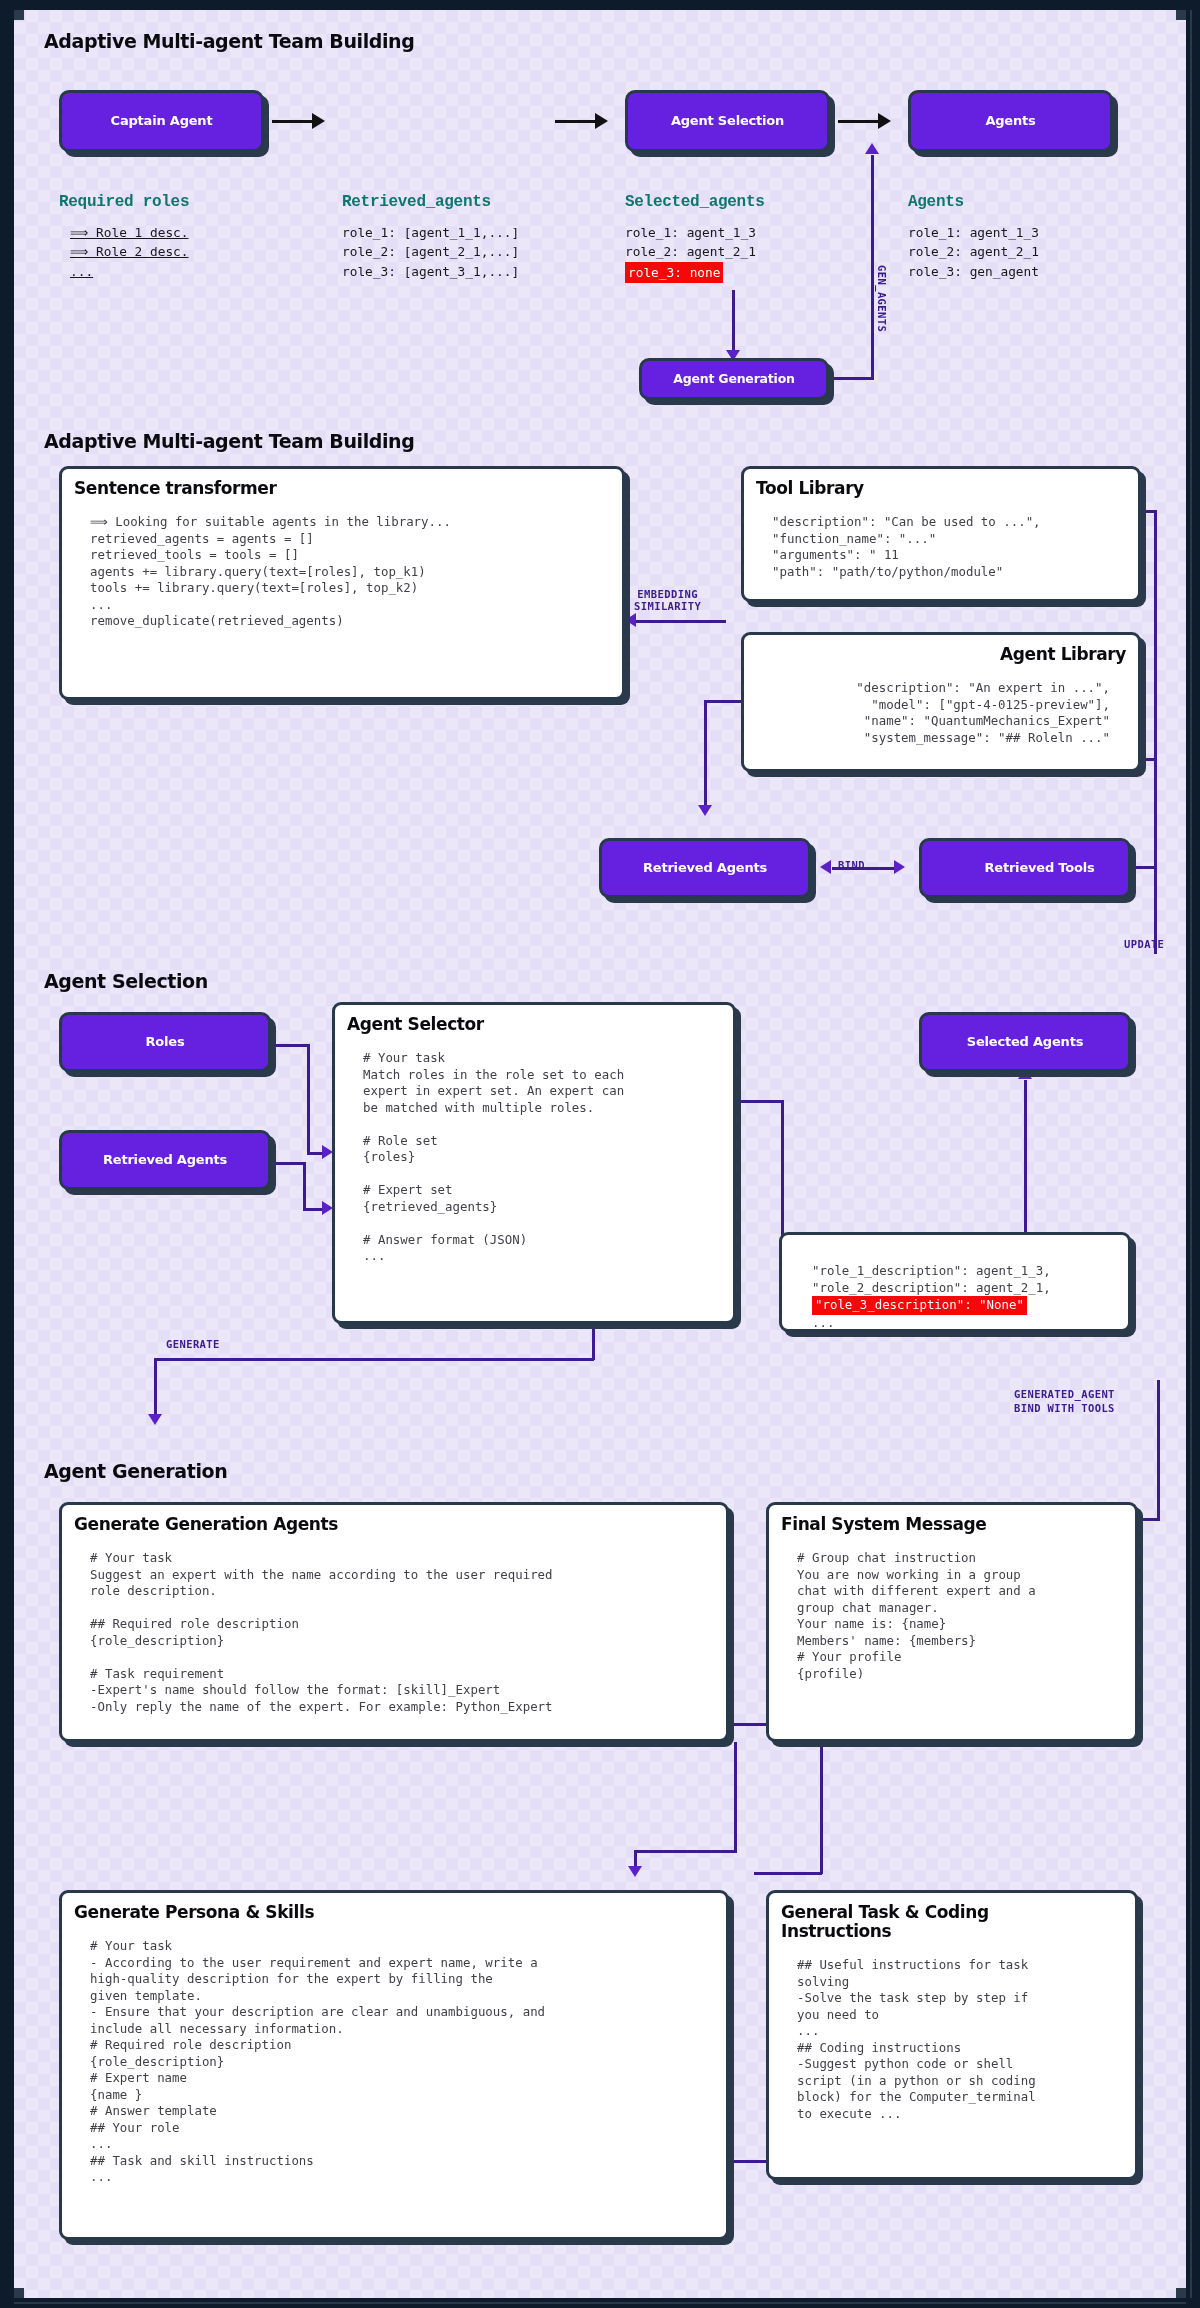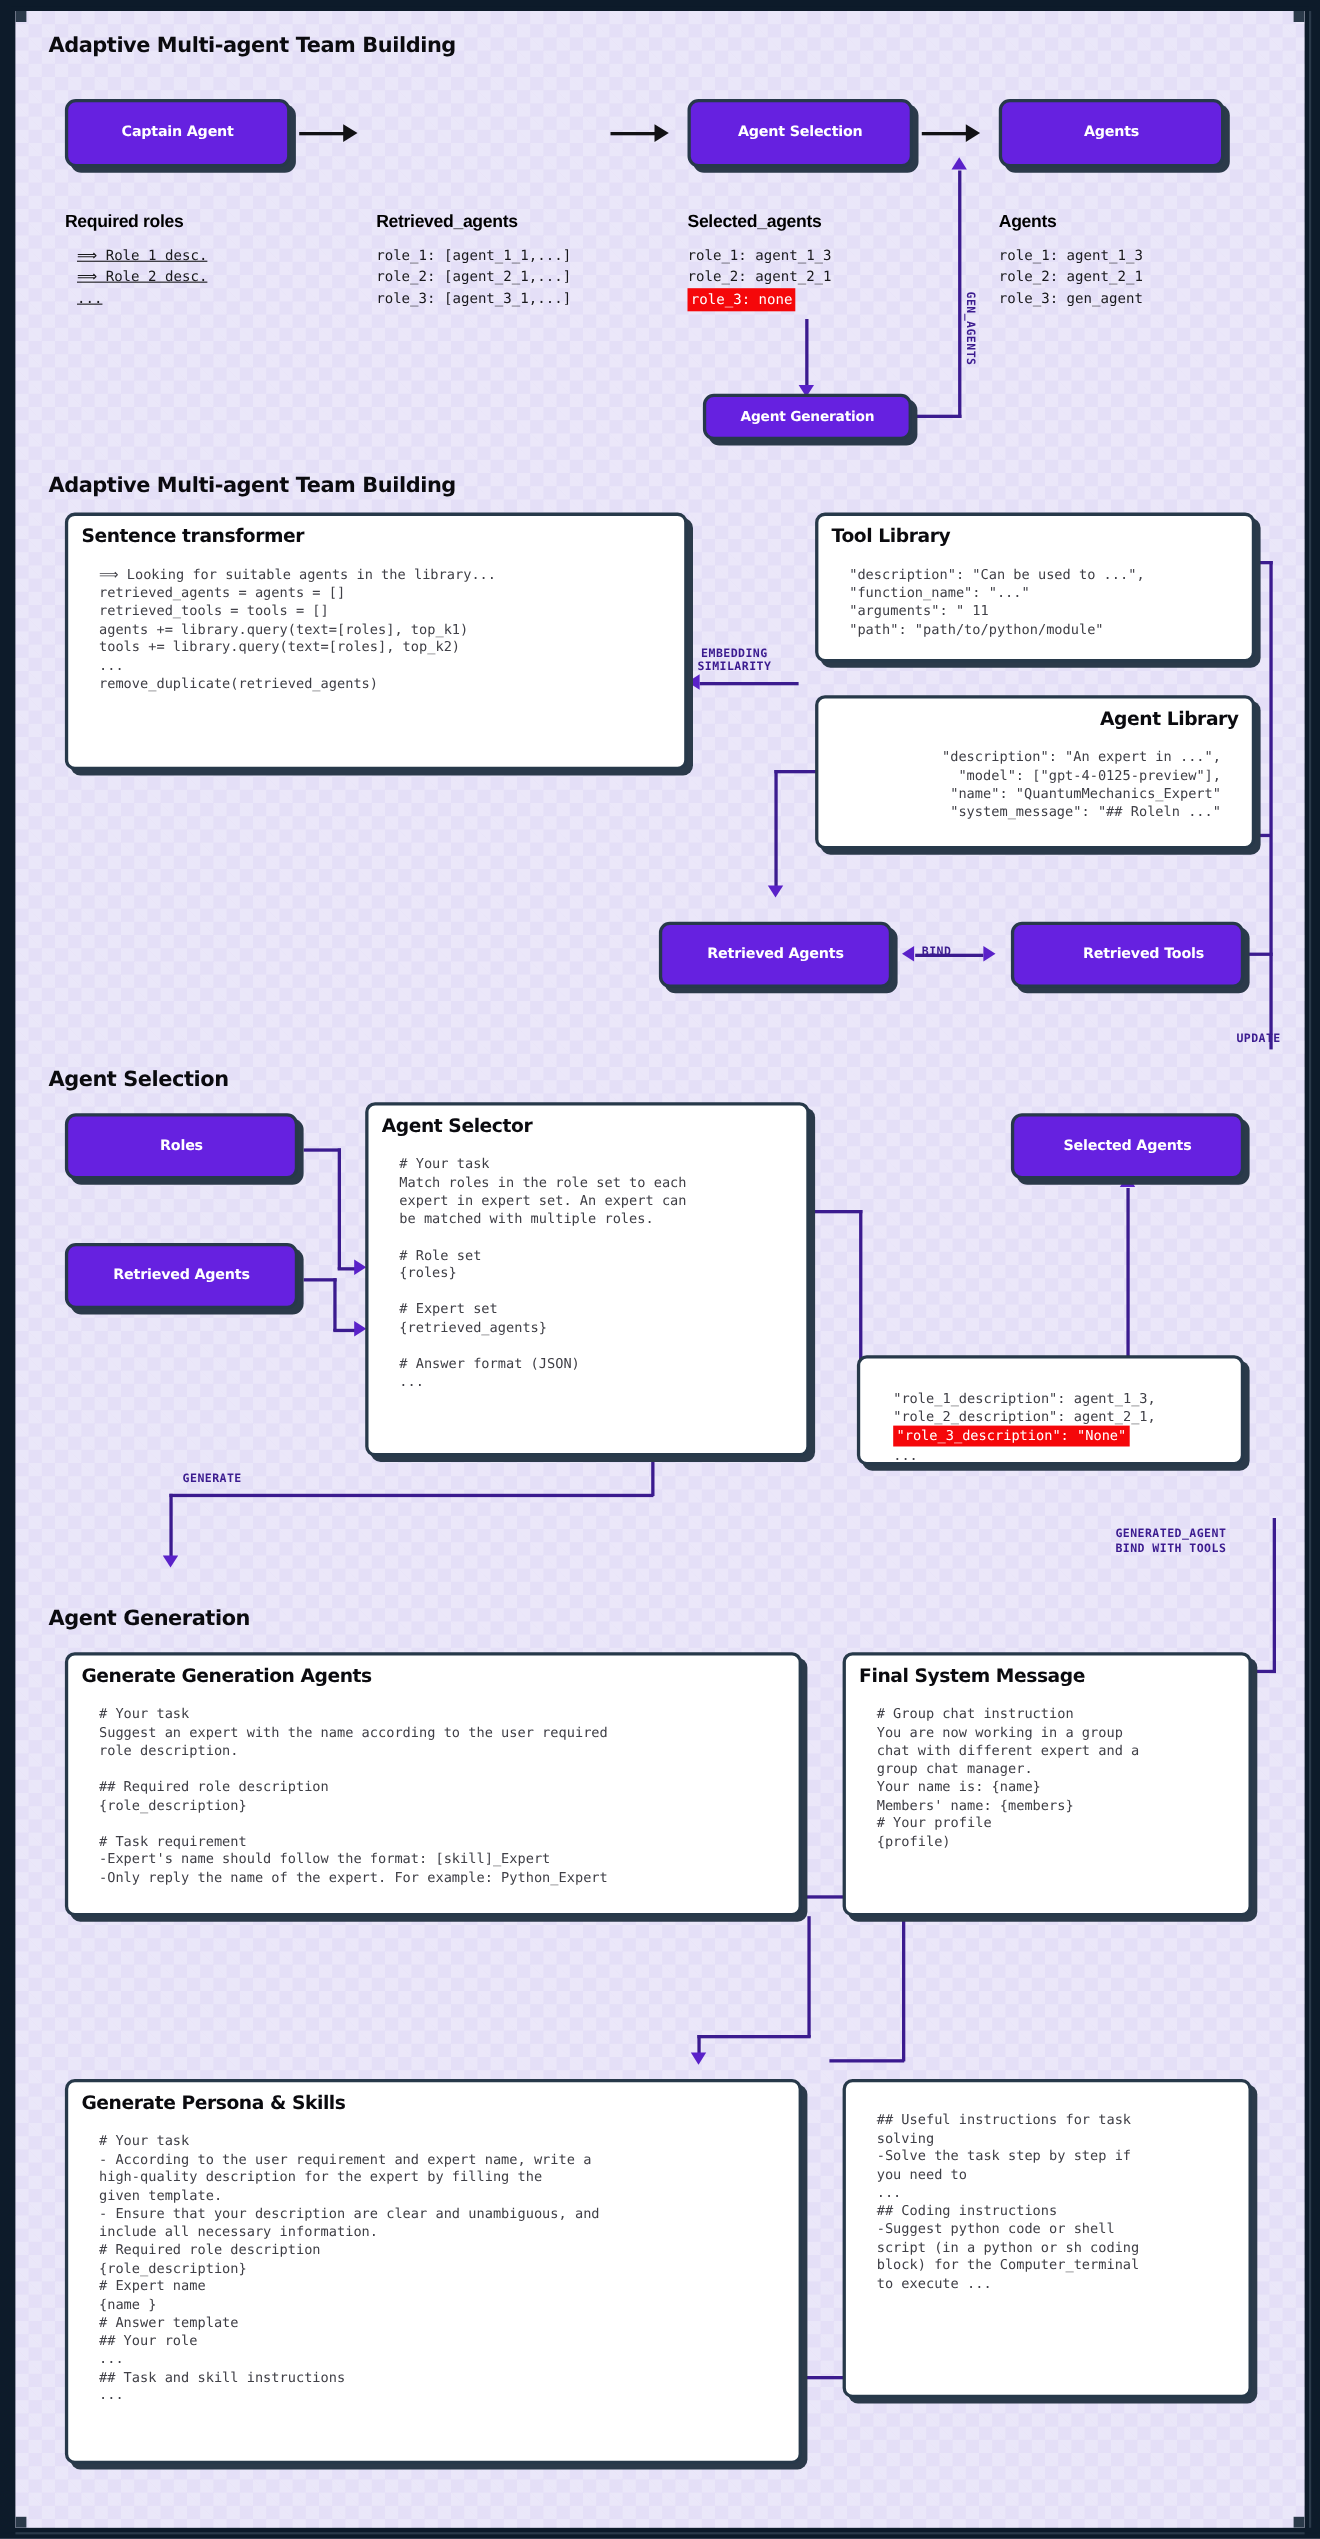--- a/index.html
+++ b/index.html
@@ -74,22 +74,22 @@
   .card pre{
     margin:16px;
     font-family:"DejaVu Sans Mono",monospace;
     font-size:12.4px;line-height:1.33;color:#3f3f46;
     white-space:pre-wrap;word-break:normal;
   }
 
   
   .col-head{
     position:absolute;z-index:5;
-    font-family:Liberation Sans, sans-serif;
-    font-weight:bold;font-size:16px;color:#000000;
+    font-family:Liberation Mono, monospace;
+    font-weight:bold;font-size:16px;color:#0f766e;
     letter-spacing:-.3px;white-space:nowrap;text-align:right;
   }
   .col-body{
     position:absolute;z-index:5;
     font-family:"DejaVu Sans Mono",monospace;
     font-size:12.8px;line-height:1.52;color:#18181b;
     white-space:pre;
   }
   .hl{
     background:#f5070a;color:#ffffff;
@@ -356,20 +356,22 @@
 # Expert name
 {name }
 # Answer template
 ## Your role
 ...
 ## Task and skill instructions
 ...</pre>
   </div>
 
   <div class="card" style="left:752px;top:1880px;width:372px;height:290px;">
+    <h3 style="white-space:pre-line;">General Task &amp; Coding
+Instructions</h3>
     <pre>## Useful instructions for task
 solving
 -Solve the task step by step if
 you need to
 ...
 ## Coding instructions
 -Suggest python code or shell
 script (in a python or sh coding
 block) for the Computer_terminal
 to execute ...</pre>

